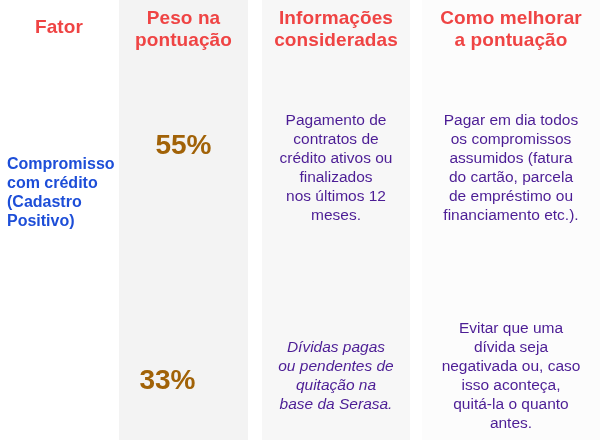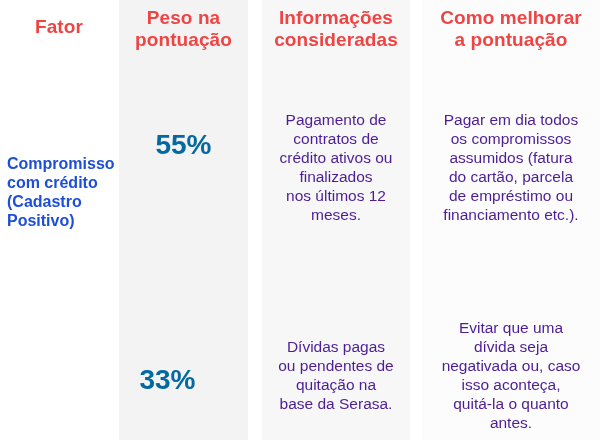--- a/index.html
+++ b/index.html
@@ -46,33 +46,33 @@
     color: #1d4ed8;
     text-align: left;
   }
   #r1-fator { left: 7px; width: 112px; top: 154px; }
   #r2-fator { left: 7px; width: 112px; top: 342px; }
 
   .pct {
     font-weight: bold;
     font-size: 28px;
     line-height: 28px;
-    color: #0369a1;
+    color: #a16207;
   }
   #r1-peso { left: 119px; width: 129px; top: 131px; }
   #r2-peso { left: 103px; width: 129px; top: 366px; }
 
   .body-text {
     font-size: 15.5px;
     line-height: 19px;
     color: #4c1d95;
   }
   #r1-info { left: 259px; width: 154px; top: 110px; }
   #r1-como { left: 415px; width: 192px; top: 110px; }
-  #r2-info { left: 259px; width: 154px; top: 337px; }
+  #r2-info { left: 259px; width: 154px; top: 337px; font-style: italic; }
   #r2-como { left: 415px; width: 192px; top: 318px; }
 </style>
 </head>
 <body>
 
 <div id="table-wrap">
 
   <div class="col-band" id="band-col2" style="background: rgb(243, 243, 243);"></div>
   <div class="col-band" id="band-col3" style="background: rgb(247, 247, 247);"></div>
   <div class="col-band" id="band-col4" style="background: rgb(252, 252, 252);"></div>

